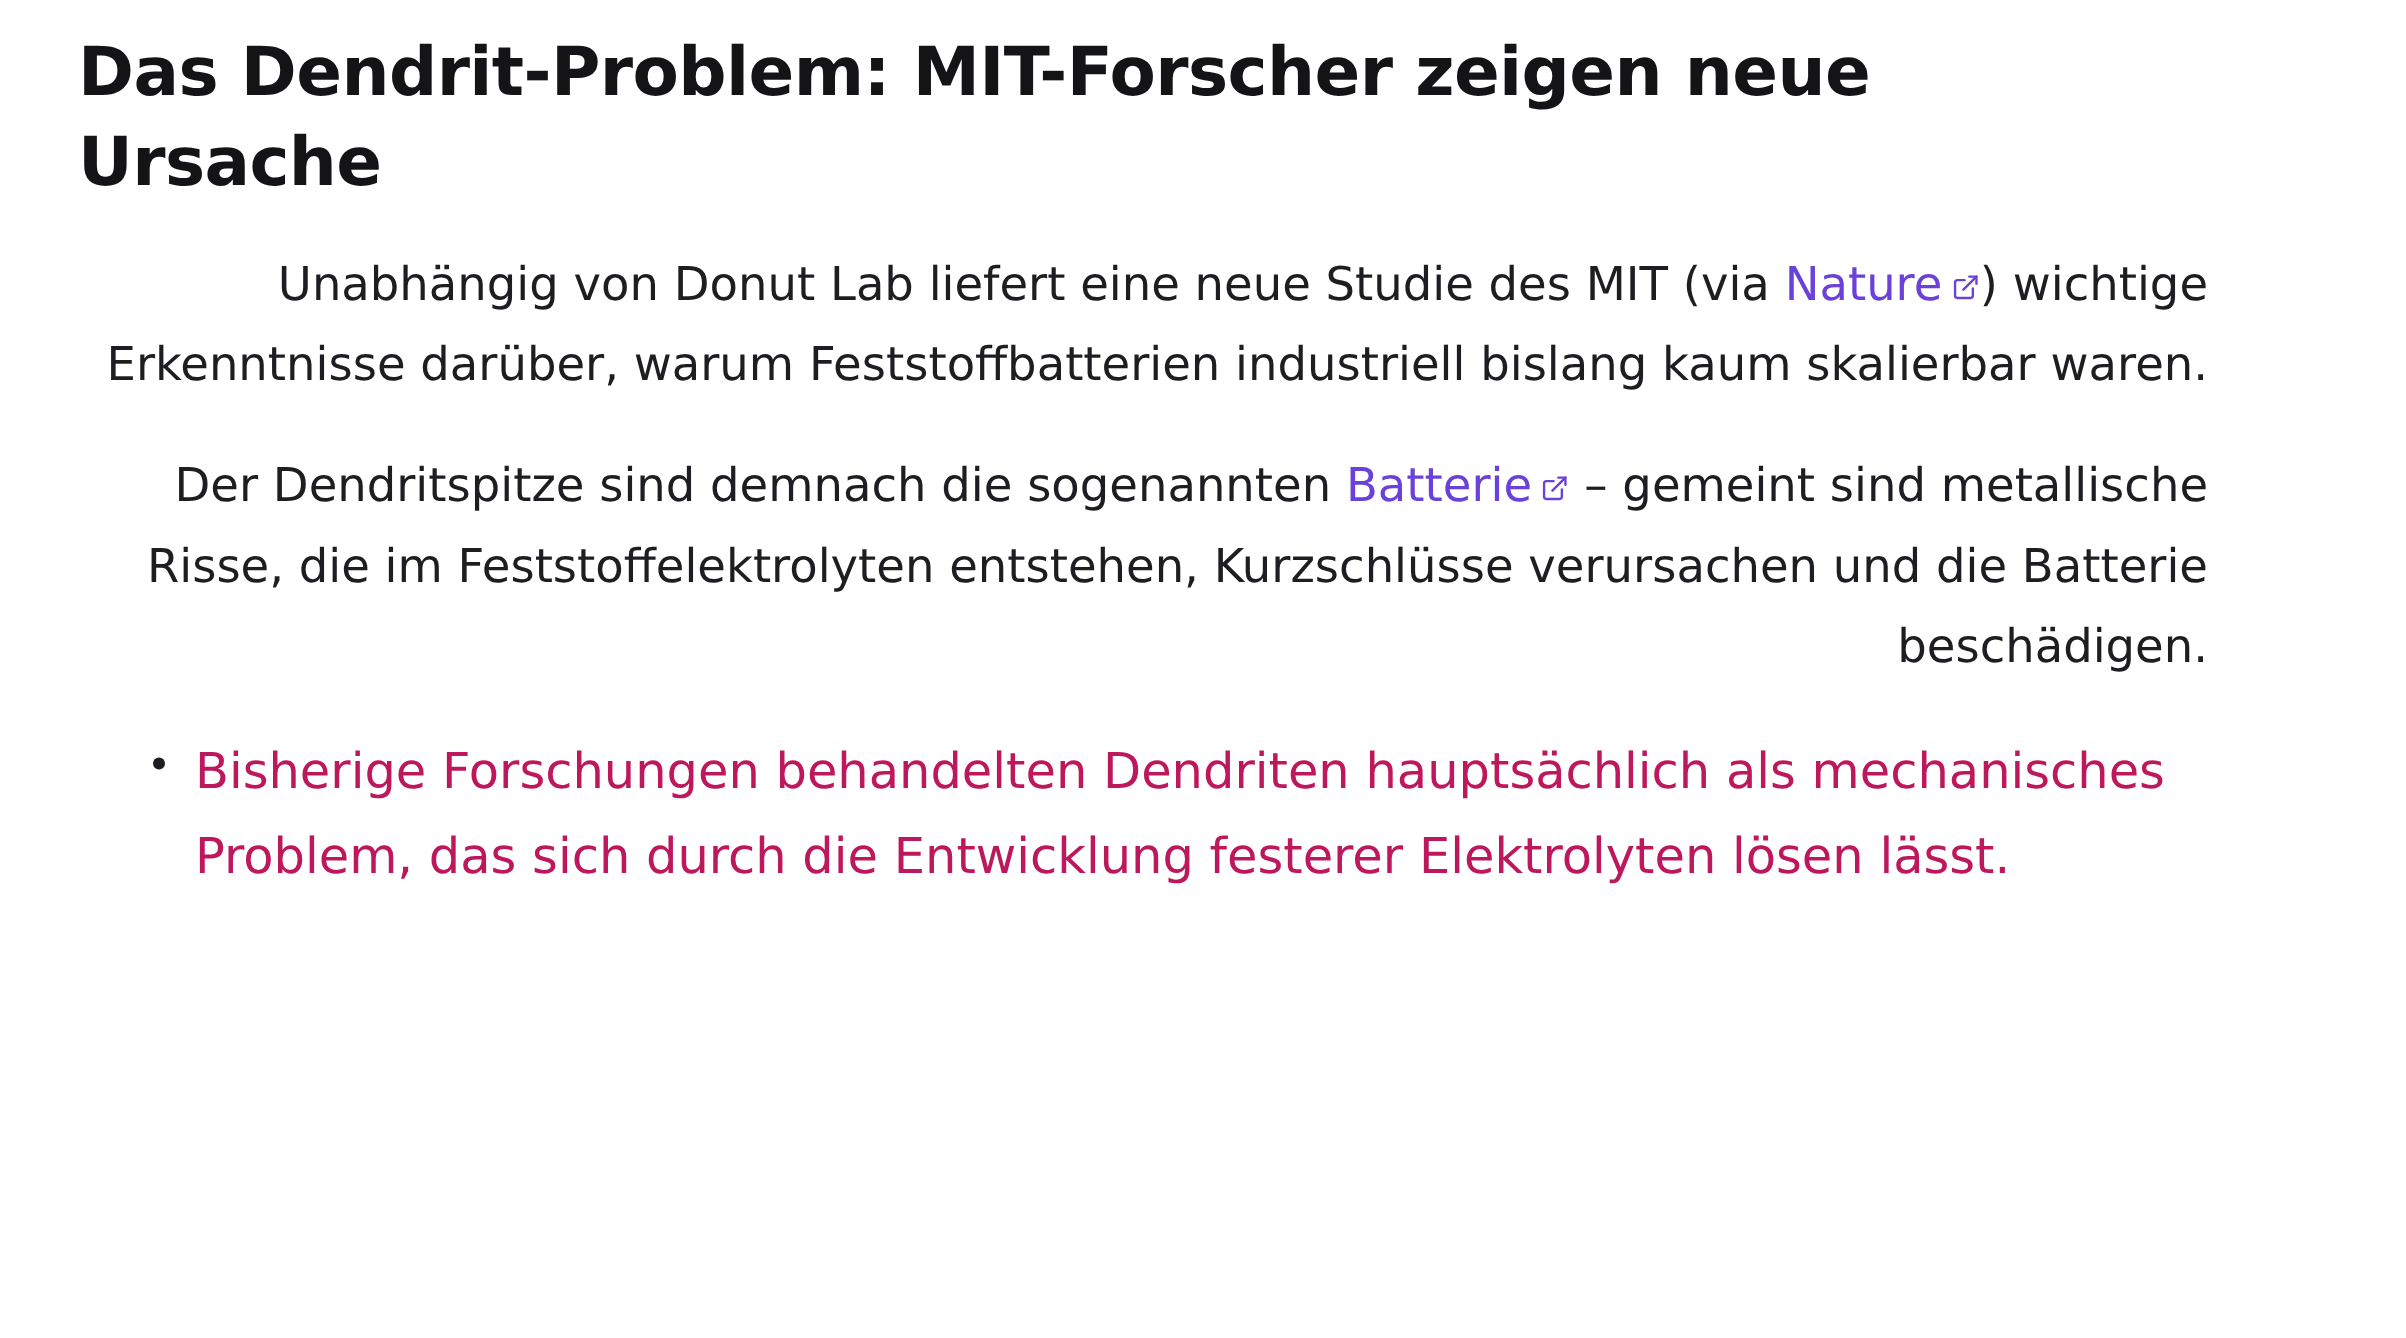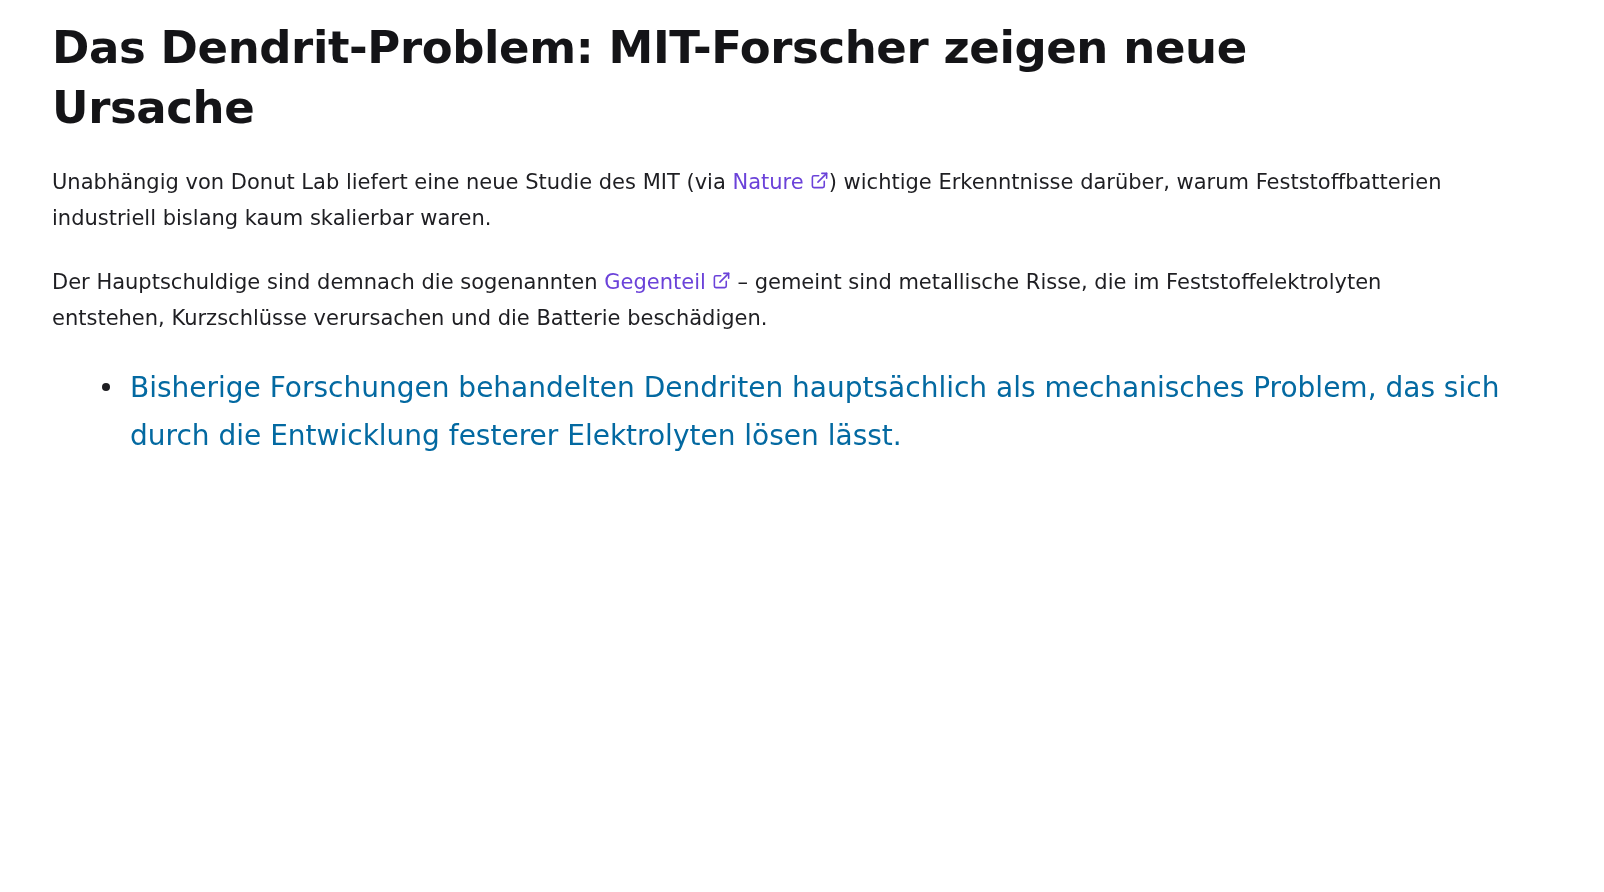--- a/index.html
+++ b/index.html
@@ -21,26 +21,27 @@
   h1.article-title {
     font-size: 45px;
     line-height: 1.33;
     font-weight: 700;
     letter-spacing: -0.4px;
     margin: 0 0 26px 0;
     color: #141417;
     max-width: 1330px;
   }
   p.para {
-    font-size: 21px;
+    font-size: 31px;
     line-height: 1.72;
     margin: 0 0 28px 0;
     color: #1e1e22;
     max-width: 1420px;
     font-weight: 400;
+    text-align: right;
   }
   a.inline-link {
     color: #6b42d9;
     text-decoration: none;
     white-space: nowrap;
   }
   .ext-icon {
     display: inline-block;
     width: 19px;
     height: 19px;
@@ -53,24 +54,24 @@
     height: 19px;
   }
   ul.bullets {
     margin: 18px 0 0 0;
     padding: 0 0 0 78px;
     list-style: none;
     max-width: 1500px;
   }
   ul.bullets li {
     position: relative;
-    font-size: 28px;
+    font-size: 33px;
     line-height: 1.72;
     margin: 0 0 25px 0;
-    color: #0369a1;
+    color: #be185d;
   }
   ul.bullets li::before {
     content: "";
     position: absolute;
     left: -28px;
     top: 19px;
     width: 8px;
     height: 8px;
     border-radius: 50%;
     background: #1e1e22;
@@ -85,21 +86,21 @@
 
   <p class="para">
     <span>Unabhängig von Donut Lab liefert eine neue Studie des MIT (via </span><a class="inline-link" href="#"><span>Nature</span><span class="ext-icon"><svg viewBox="0 0 24 24" fill="none" stroke="#6b42d9" stroke-width="2" stroke-linecap="round" stroke-linejoin="round">
             <path d="M18 13v6a2 2 0 0 1-2 2H5a2 2 0 0 1-2-2V8a2 2 0 0 1 2-2h6"></path>
             <polyline points="15 3 21 3 21 9"></polyline>
             <line x1="10" y1="14" x2="21" y2="3"></line>
           </svg></span></a><span>) wichtige Erkenntnisse darüber, warum Feststoffbatterien industriell bislang kaum skalierbar waren.</span>
   </p>
 
   <p class="para">
-    <span>Der Hauptschuldige sind demnach die sogenannten </span><a class="inline-link" href="#"><span>Gegenteil</span><span class="ext-icon"><svg viewBox="0 0 24 24" fill="none" stroke="#6b42d9" stroke-width="2" stroke-linecap="round" stroke-linejoin="round">
+    <span>Der Dendritspitze sind demnach die sogenannten </span><a class="inline-link" href="#"><span>Batterie</span><span class="ext-icon"><svg viewBox="0 0 24 24" fill="none" stroke="#6b42d9" stroke-width="2" stroke-linecap="round" stroke-linejoin="round">
             <path d="M18 13v6a2 2 0 0 1-2 2H5a2 2 0 0 1-2-2V8a2 2 0 0 1 2-2h6"></path>
             <polyline points="15 3 21 3 21 9"></polyline>
             <line x1="10" y1="14" x2="21" y2="3"></line>
           </svg></span></a><span> – gemeint sind metallische Risse, die im Feststoffelektrolyten entstehen, Kurzschlüsse verursachen und die Batterie beschädigen.</span>
   </p>
 
   <ul class="bullets">
     <li><span>Bisherige Forschungen behandelten Dendriten hauptsächlich als mechanisches Problem, das sich durch die Entwicklung festerer Elektrolyten lösen lässt.</span></li>
   </ul>
 

